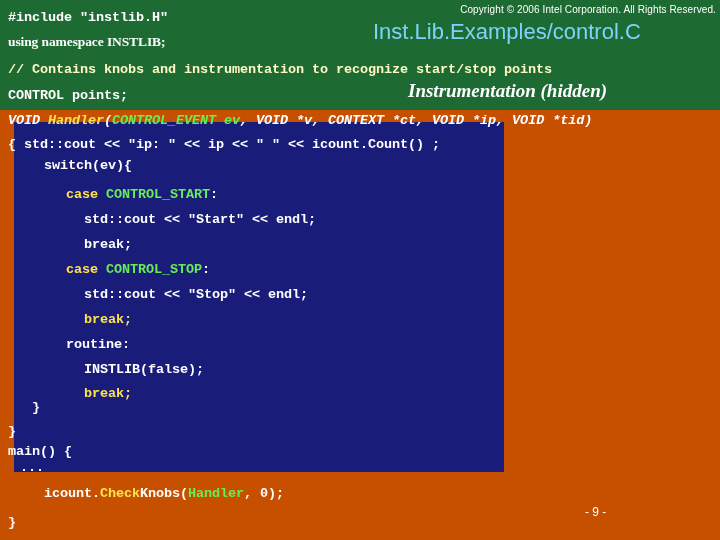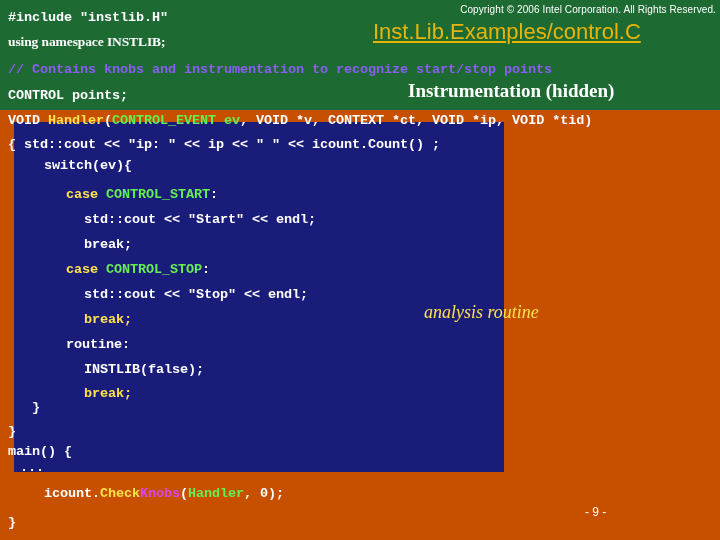--- a/index.html
+++ b/index.html
@@ -54,32 +54,32 @@
     text-align: right;
     color: #ffffff;
     font-size: 10px;
     font-family: "Liberation Sans", sans-serif;
     letter-spacing: 0.1px;
   }
   .title-link {
     position: absolute;
     left: 373px;
     top: 19px;
-    color: #eab308;
+    color: #7dd3fc;
     font-size: 22px;
     font-family: "Liberation Sans", sans-serif;
-    text-decoration: underline;
     white-space: nowrap;
   }
   .instr-label {
     position: absolute;
     left: 408px;
     top: 80px;
     color: #ffffff;
     font-size: 19px;
+    font-style: italic;
     font-family: "Liberation Serif", serif;
     font-weight: bold;
     white-space: nowrap;
   }
   .analysis-label {
     position: absolute;
     left: 424px;
     top: 302px;
     color: #ffe14d;
     font-size: 18px;
@@ -99,49 +99,48 @@
   .code-line {
     position: absolute;
     font-family: "Liberation Mono", monospace;
     font-size: 13.5px;
     font-weight: bold;
     white-space: pre;
     letter-spacing: -0.1px;
   }
   .c-white  { color: #ffffff; }
   .c-yellow { color: #ffe14d; }
-  .c-cyan   { color: #d946ef; }
+  .c-cyan   { color: #ffffff; }
   .c-green  { color: #66ee55; }
-  .c-lgreen { color: #8b5cf6; }
+  .c-lgreen { color: #fef9c3; }
 </style>
 </head>
 <body>
 
 <div class="slide">
 
   <div class="header-band"></div>
   <div class="code-panel"></div>
   <div class="code-inset"></div>
 
   <div class="copyright">Copyright © 2006  Intel Corporation.  All Rights Reserved.</div>
 
   <div class="title-link">Inst.Lib.Examples/control.C</div>
 
   <div class="instr-label">Instrumentation (hidden)</div>
 
-  <div class="analysis-label">analysis routine</div>
 
   <div class="page-num">- 9 -</div>
 
   <div id="code-block">
       <div class="code-line" style="left: 8px; top: 10px;"><span class="c-white">#include "instlib.H"</span></div>
       <div class="code-line" style="left: 8px; top: 34px; font-family: Liberation Serif, serif;"><span class="c-white">using namespace INSTLIB;</span></div>
       <div class="code-line" style="left: 8px; top: 62px;"><span class="c-lgreen">// Contains knobs and instrumentation to recognize start/stop points</span></div>
       <div class="code-line" style="left: 8px; top: 88px;"><span class="c-white">CONTROL points;</span></div>
-      <div class="code-line" style="left: 8px; top: 113px;"><span class="c-white">VOID </span><span class="c-yellow">Handler</span><span class="c-white">(</span><span class="c-green">CONTROL_EVENT ev</span><span class="c-white">, VOID *v, CONTEXT *ct, VOID *ip, VOID *tid)</span></div>
+      <div class="code-line" style="left: 8px; top: 113px; font-style: italic;"><span class="c-white">VOID </span><span class="c-yellow">Handler</span><span class="c-white">(</span><span class="c-green">CONTROL_EVENT ev</span><span class="c-white">, VOID *v, CONTEXT *ct, VOID *ip, VOID *tid)</span></div>
       <div class="code-line" style="left: 8px; top: 137px;"><span class="c-white">{ std::cout &lt;&lt; "ip: " &lt;&lt; ip &lt;&lt; " " &lt;&lt; icount.Count() ;</span></div>
       <div class="code-line" style="left: 44px; top: 158px;"><span class="c-white">switch(ev){</span></div>
       <div class="code-line" style="left: 66px; top: 187px;"><span class="c-yellow">case </span><span class="c-green">CONTROL_START</span><span class="c-white">:</span></div>
       <div class="code-line" style="left: 84px; top: 212px;"><span class="c-white">std::cout &lt;&lt; "Start" &lt;&lt; endl;</span></div>
       <div class="code-line" style="left: 84px; top: 237px;"><span class="c-white">break;</span></div>
       <div class="code-line" style="left: 66px; top: 262px;"><span class="c-yellow">case </span><span class="c-green">CONTROL_STOP</span><span class="c-white">:</span></div>
       <div class="code-line" style="left: 84px; top: 287px;"><span class="c-white">std::cout &lt;&lt; "Stop" &lt;&lt; endl;</span></div>
       <div class="code-line" style="left: 84px; top: 312px;"><span class="c-yellow">break;</span></div>
       <div class="code-line" style="left: 66px; top: 337px;"><span class="c-white">routine:</span></div>
       <div class="code-line" style="left: 84px; top: 362px;"><span class="c-white">INSTLIB(false);</span></div>

